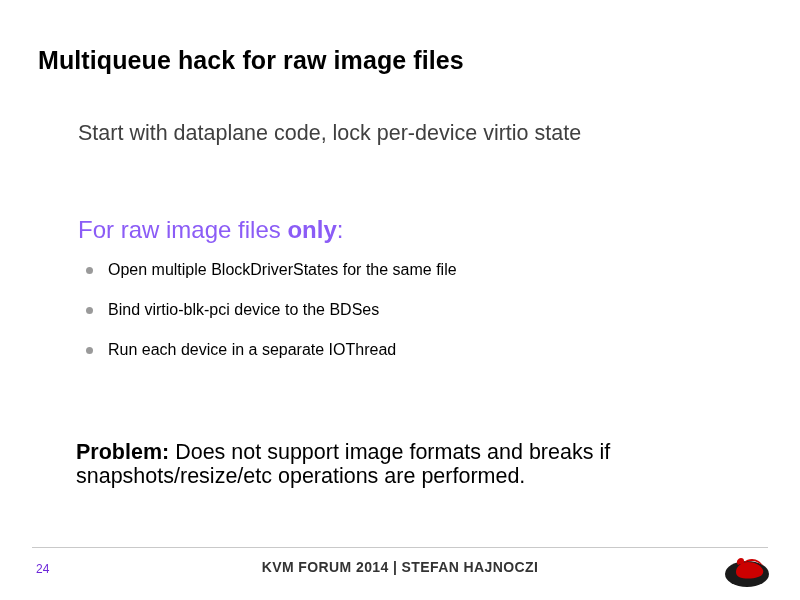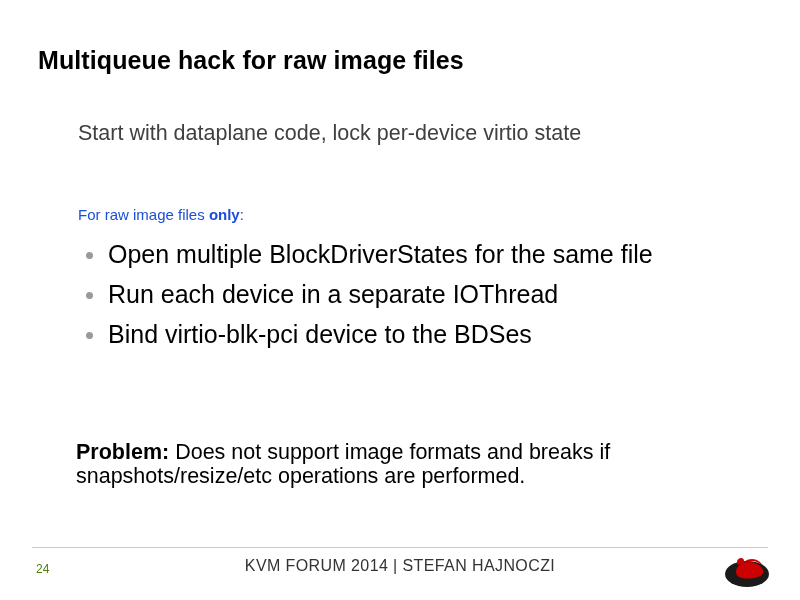--- a/index.html
+++ b/index.html
@@ -38,35 +38,36 @@
   }
   .lead-line {
     font-size: 21.5px;
     line-height: 30px;
     color: #404040;
   }
   .spacer-lg {
     height: 52px;
   }
   .subhead {
-    font-size: 15px;
+    font-size: 24px;
     line-height: 30px;
-    color: #1d4ed8;
+    color: #8b5cf6;
+    margin-top: 15px;
   }
   .subhead b {
     font-weight: bold;
   }
   .bullets {
     margin: 10px 0 0 0;
     padding: 0;
     list-style: none;
   }
   .bullets li {
     position: relative;
-    font-size: 25px;
+    font-size: 16px;
     line-height: 29px;
     padding-left: 30px;
     margin-bottom: 11px;
     color: #000000;
   }
   .bullets li .dot {
     position: absolute;
     left: 8px;
     top: 12px;
     width: 7px;
@@ -92,30 +93,30 @@
     right: 32px;
     bottom: 52px;
     height: 1px;
     background: #c9c9c9;
   }
   .page-number {
     position: absolute;
     left: 36px;
     bottom: 24px;
     font-size: 12px;
-    color: #4d7c0f;
+    color: #6d28d9;
   }
   .footer-center {
     position: absolute;
     left: 0;
     right: 0;
     bottom: 25px;
     text-align: center;
-    font-size: 16px;
-    font-weight: normal;
+    font-size: 14px;
+    font-weight: bold;
     letter-spacing: 0.4px;
     color: #333333;
   }
   .logo {
     position: absolute;
     right: 30px;
     bottom: 12px;
     width: 46px;
     height: 40px;
   }
@@ -135,25 +136,25 @@
 
     <div class="subhead"><span>For raw image files </span><b>only</b><span>:</span></div>
 
     <ul class="bullets">
       <li>
         <span class="dot"></span>
         <span>Open multiple BlockDriverStates for the same file</span>
       </li>
       <li>
         <span class="dot"></span>
-        <span>Run each device in a separate IOThread</span>
+        <span>Bind virtio-blk-pci device to the BDSes</span>
       </li>
       <li>
         <span class="dot"></span>
-        <span>Bind virtio-blk-pci device to the BDSes</span>
+        <span>Run each device in a separate IOThread</span>
       </li>
     </ul>
 
   </div>
 
   <div class="problem-block"><b>Problem:</b><span> Does not support image formats and breaks if snapshots/resize/etc operations are performed.</span></div>
 
   <div class="footer-rule"></div>
 
   <div class="page-number">24</div>

